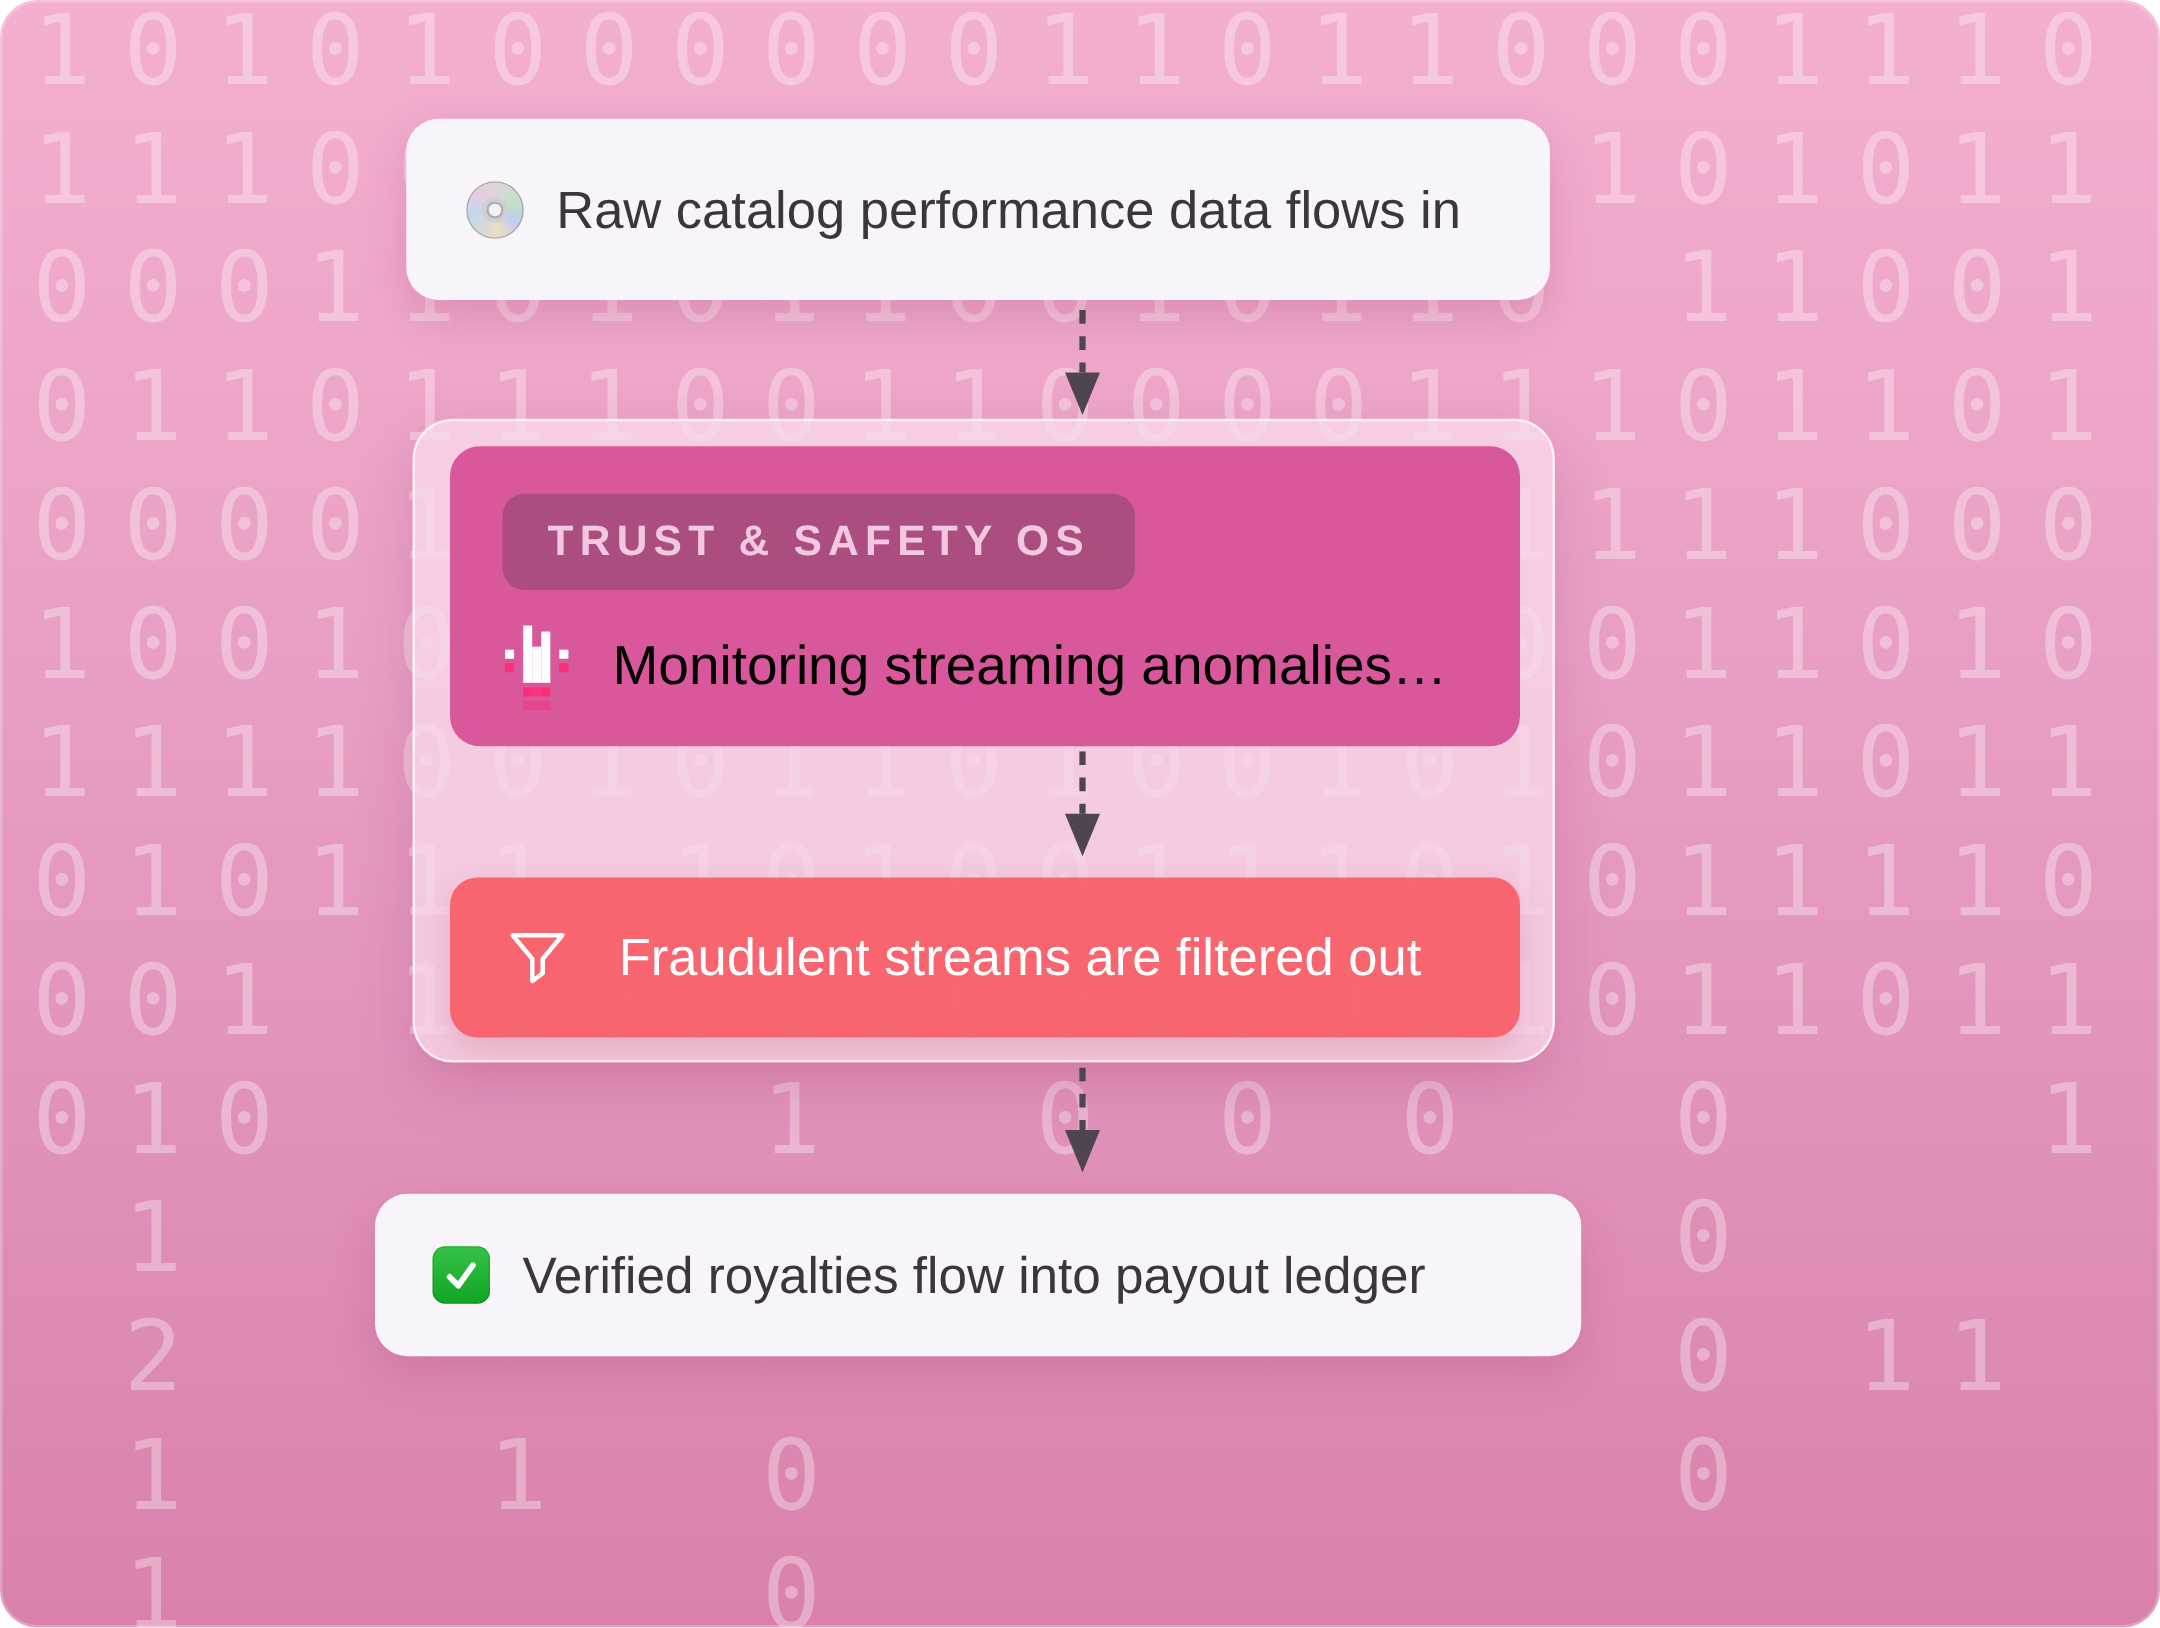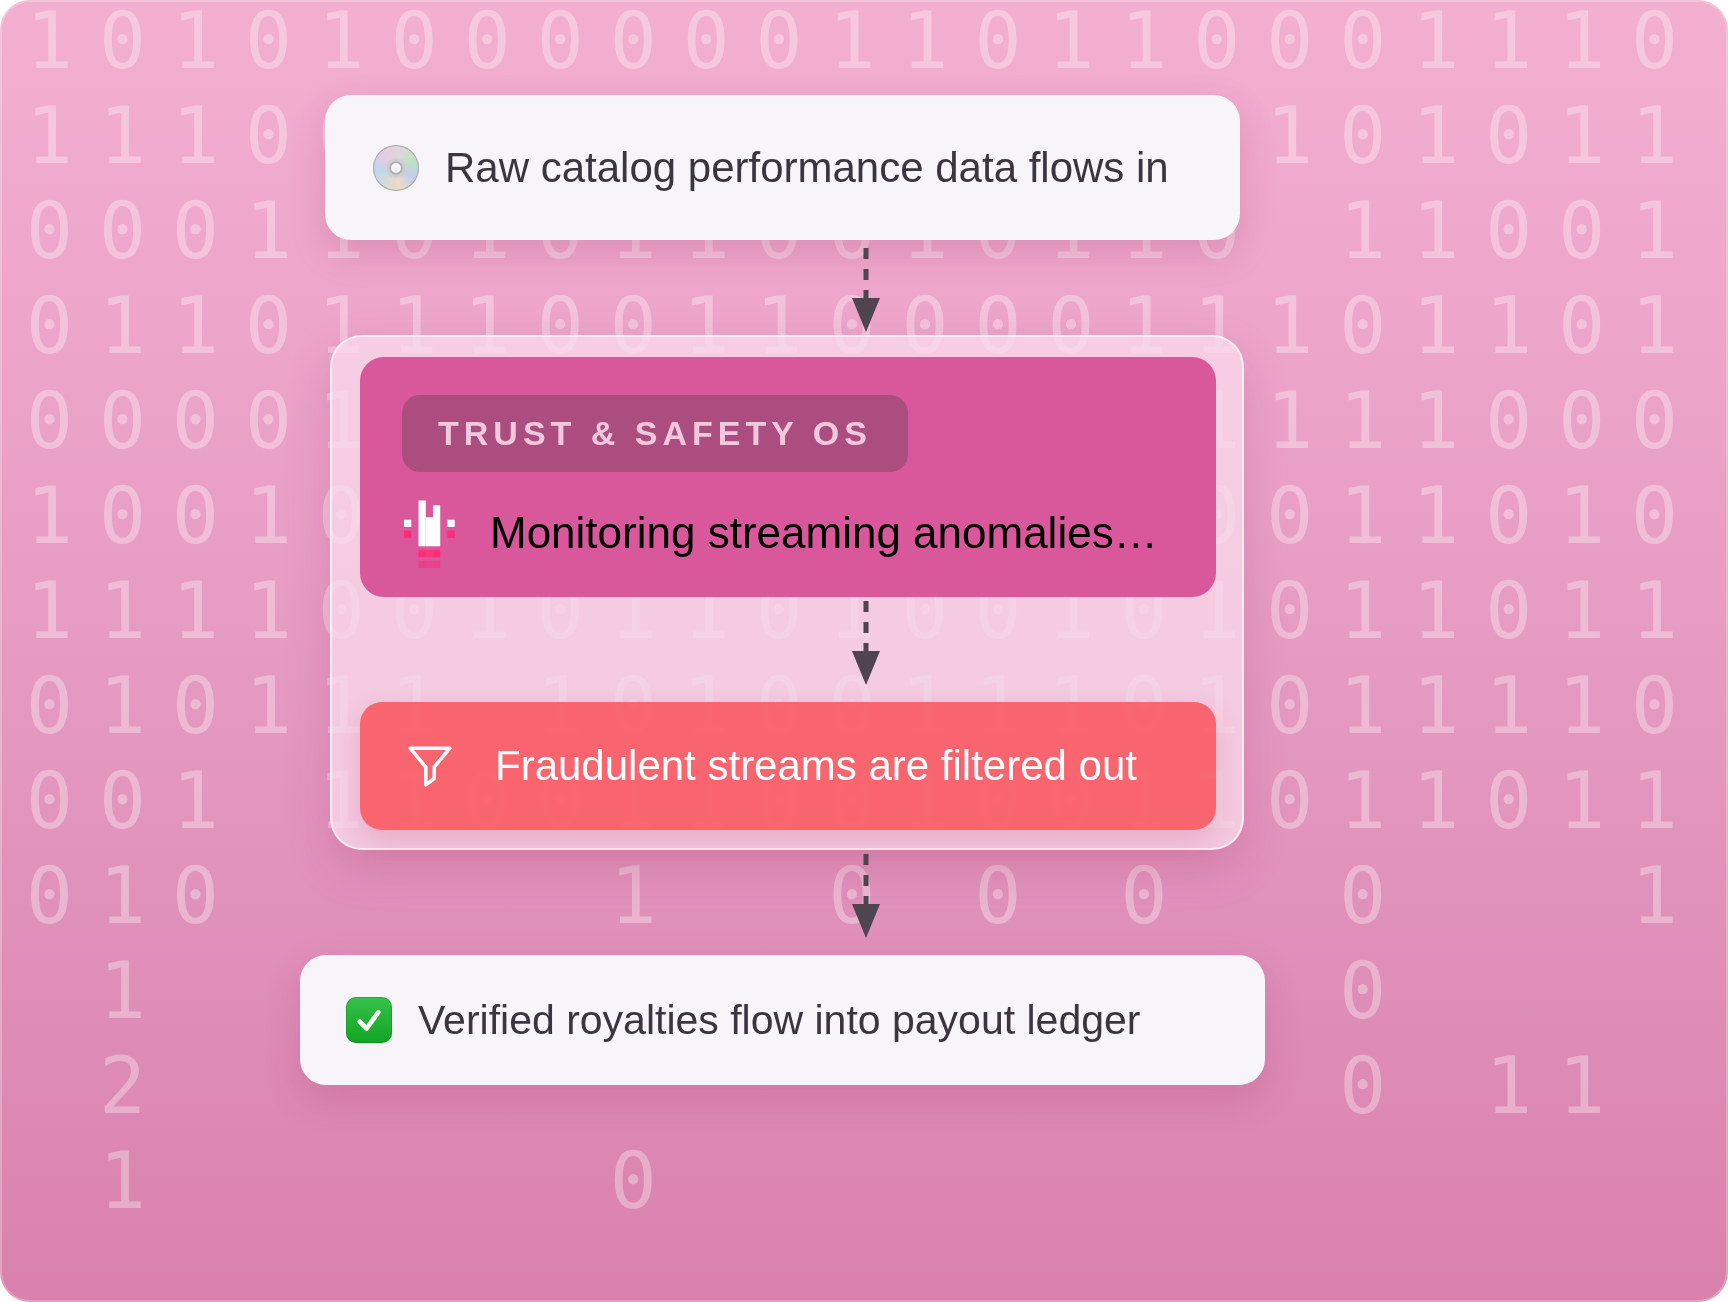--- a/index.html
+++ b/index.html
@@ -112,20 +112,21 @@
       <div class="binary-row">00011010110010110 11001</div>
       <div class="binary-row">01101110011000011101101</div>
       <div class="binary-row">00001101001101001111000</div>
       <div class="binary-row">10010011010010110011010</div>
       <div class="binary-row">11110010110100101011011</div>
       <div class="binary-row">010111 1010011101011110</div>
       <div class="binary-row">001 1100110010011011011</div>
       <div class="binary-row">010     1  0 0 0  0   1</div>
       <div class="binary-row"> 1                0    </div>
       <div class="binary-row"> 2                0 11 </div>
+      <div class="binary-row"> 1   1  0         0    </div>
       <div class="binary-row"> 1      0              </div>
     </div>
 
   <div class="card io-card top-card">
     <span class="cd-icon">
         <span class="cd-hole"></span>
       </span>
     <span>Raw catalog performance data flows in</span>
   </div>
 

